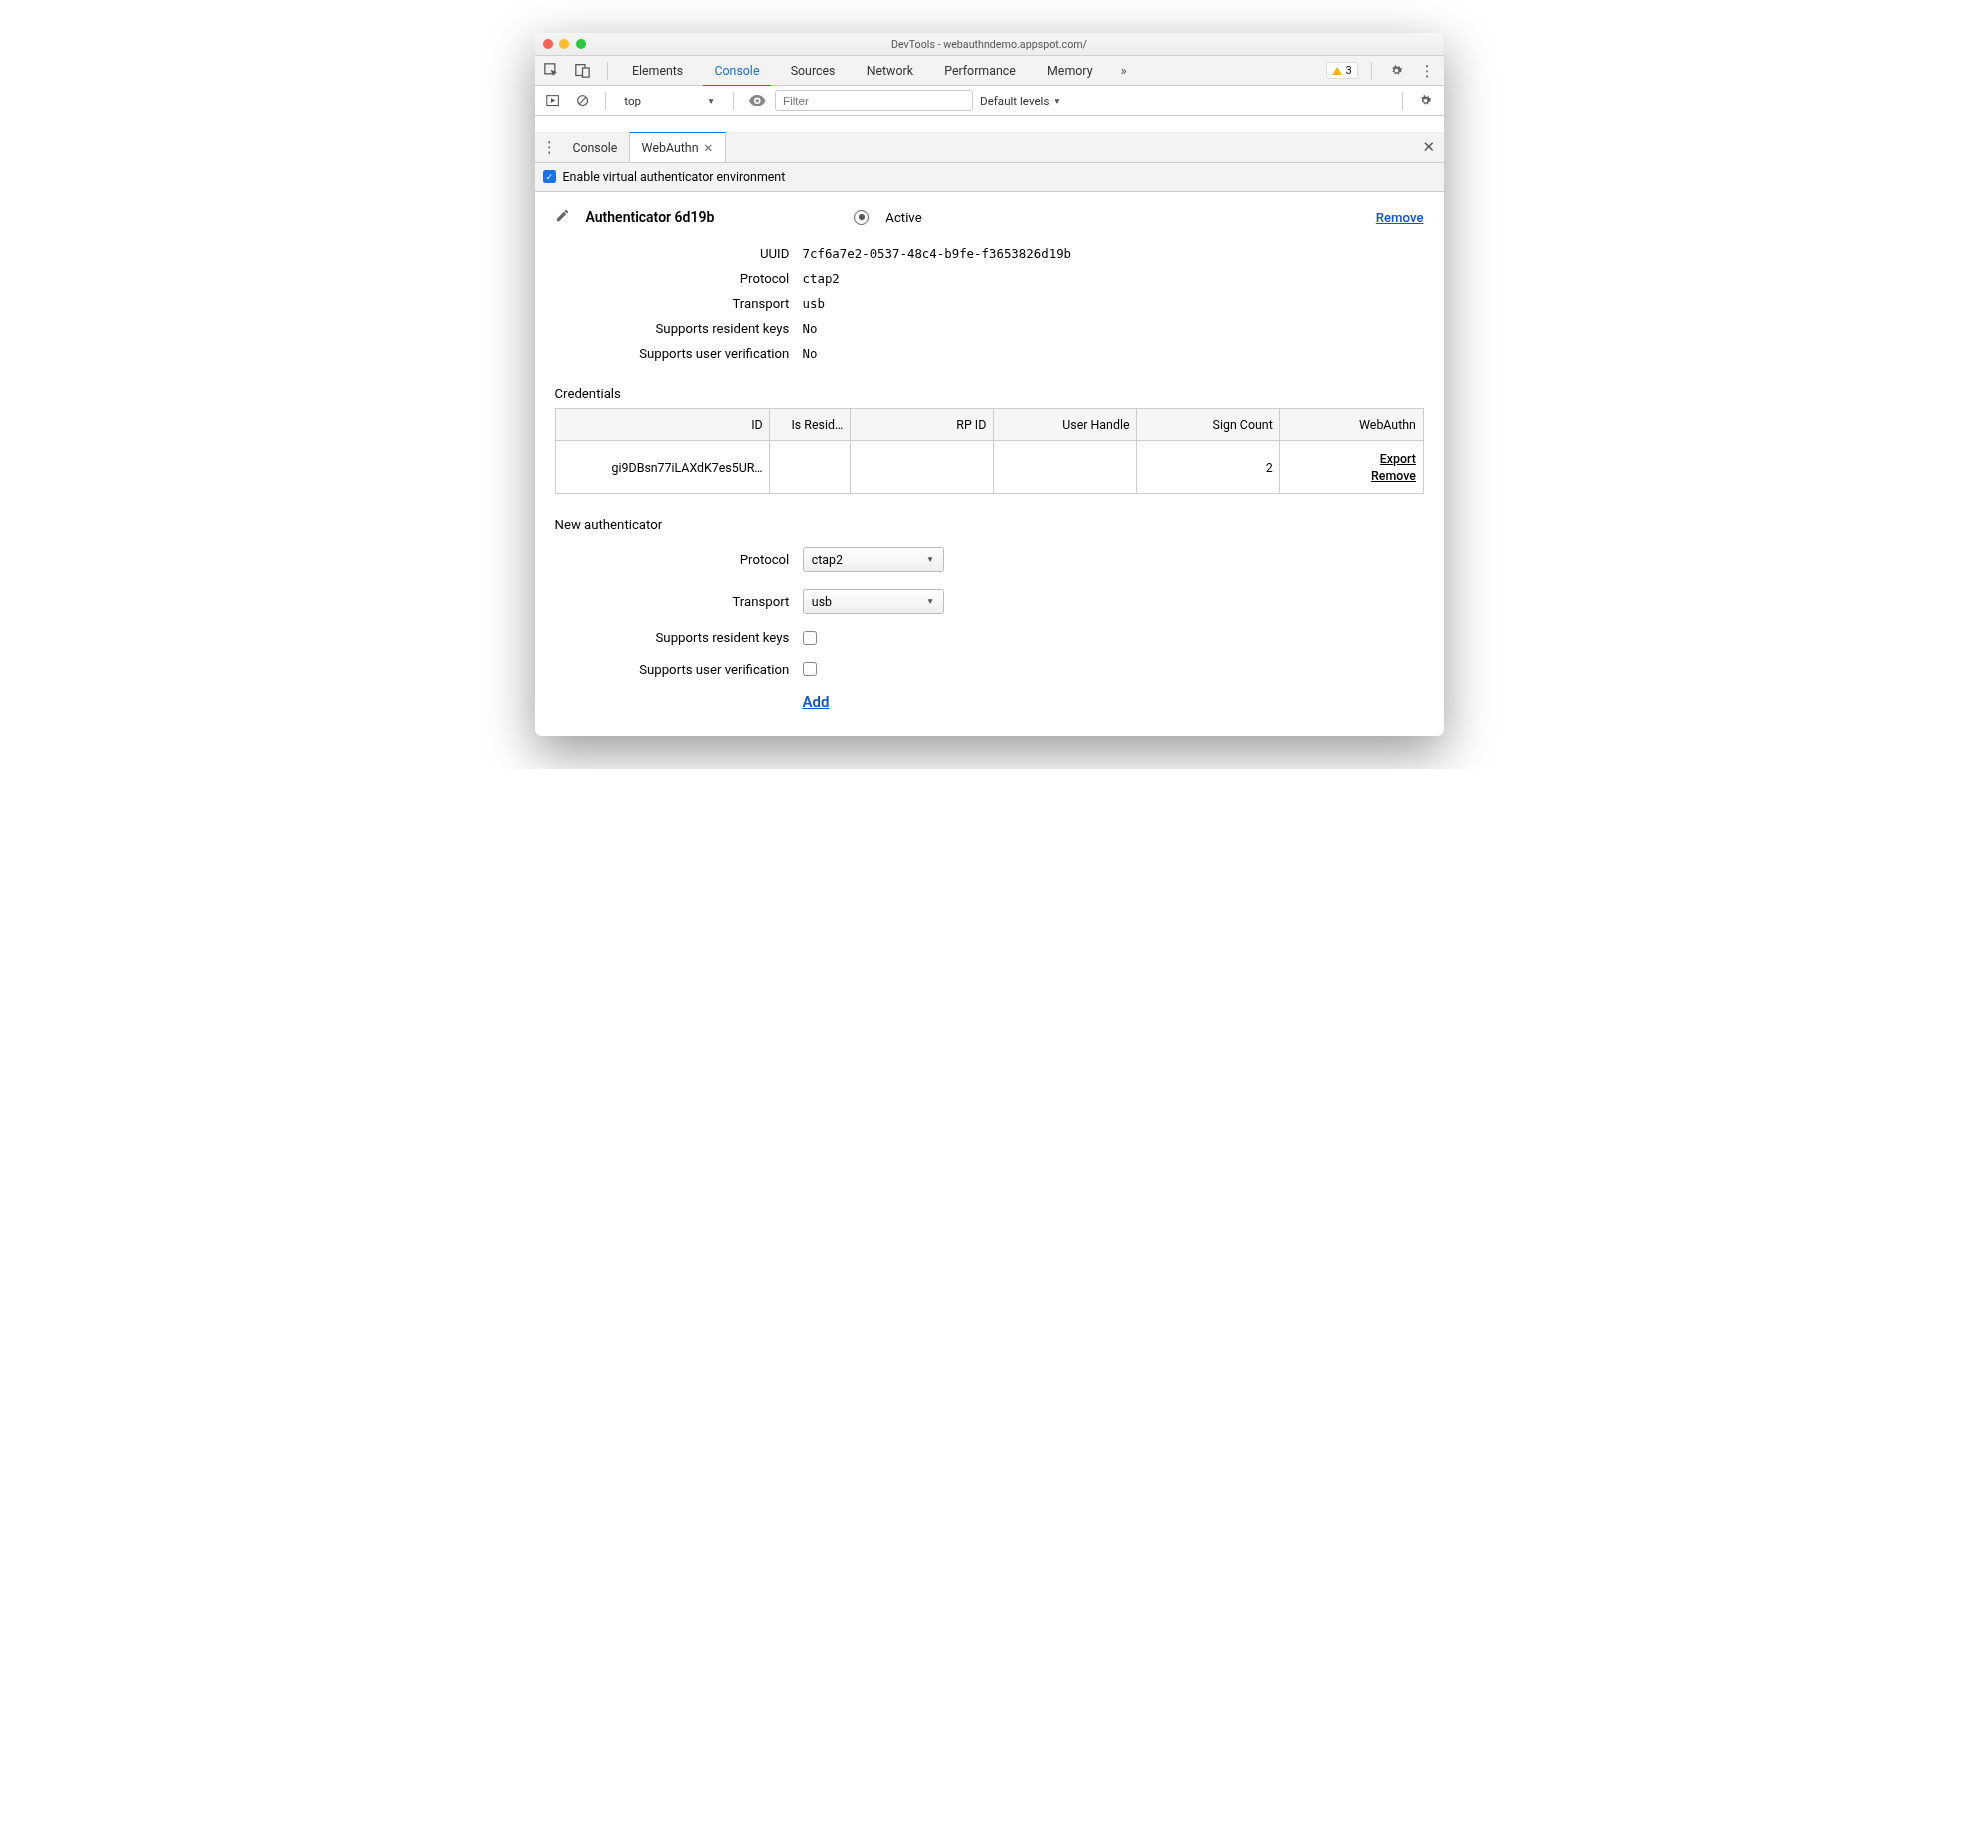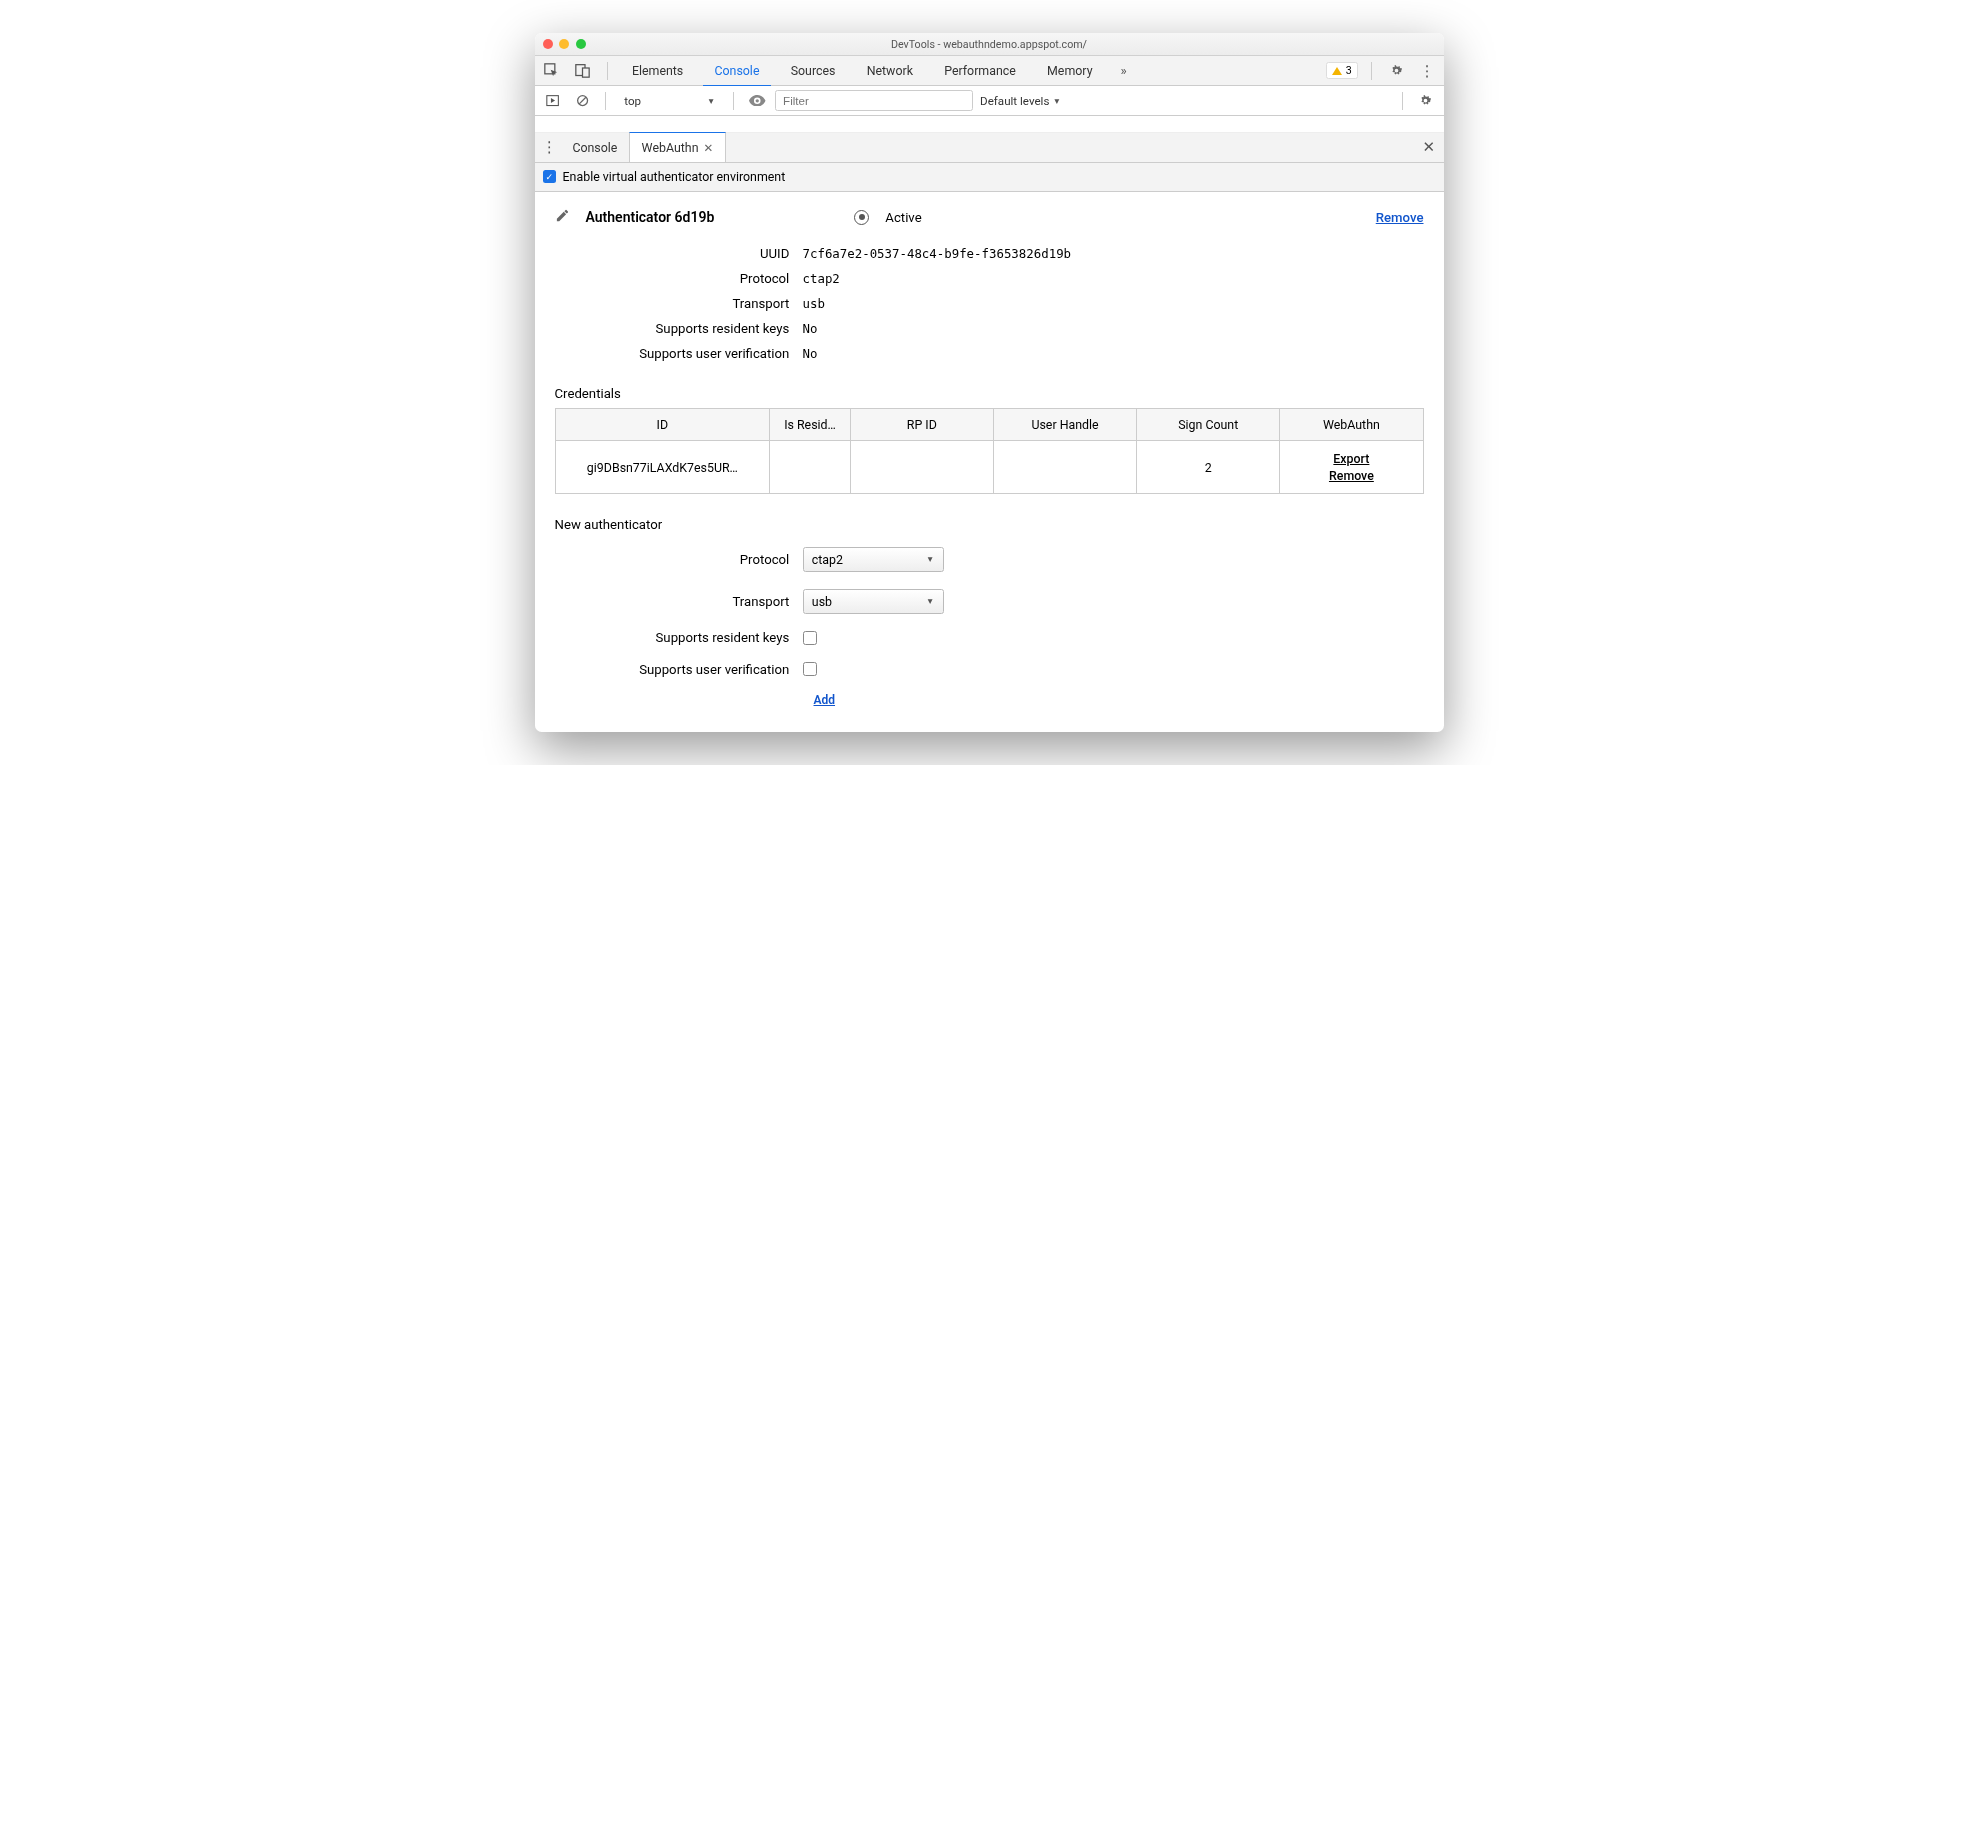--- a/index.html
+++ b/index.html
@@ -68,29 +68,29 @@
 .radio-outer { width:15px; height:15px; border:1.7px solid #555; border-radius:50%; display:flex; align-items:center; justify-content:center; margin-left:124px;}
 .radio-inner { width:6.6px; height:6.6px; background:#555; border-radius:50%; }
 .active-label { font-size:13.2px; }
 .remove-link { margin-left:auto; color:#1155cc; text-decoration:underline; font-size:13.2px; cursor:pointer; font-weight:500;}
 .details { margin-bottom:20px; }
 .detail-row { display:flex; padding:5px 0; }
 .detail-label { width:248px; text-align:right; padding-right:13.2px; font-size:13.2px; }
 .detail-value { font-family: ui-monospace, Menlo, monospace; font-size:12.4px; }
 .section-title { font-weight:400; font-size:13.2px; margin:13.2px 0 6.6px; }
 .cred-table { width:100%; border-collapse:collapse; border:0.8px solid #ccc; font-size:12.4px; margin-bottom:23px;}
-.cred-table th, .cred-table td { border:0.8px solid #ccc; padding:8.3px 6.6px; text-align:center; vertical-align:middle;}
+.cred-table th, .cred-table td { border:0.8px solid #ccc; padding:8.3px 6.6px; text-align:right; vertical-align:middle;}
 .cred-table th { background:#f6f6f6; font-weight:400; }
 .actions-cell { text-align:right; }
 .actions-cell a { display:block; color:#000; text-decoration:underline; cursor:pointer; margin:1.7px 0; font-weight:500;}
 .form-row { display:flex; align-items:center; padding:8.3px 0; }
 .form-label { width:248px; text-align:right; padding-right:13.2px; font-size:13.2px; }
 .sel { border:0.8px solid #bbb; background:linear-gradient(#fff,#eee); width:141px; height:25px; display:flex; align-items:center; justify-content:space-between; padding:0 8.3px; font-size:12.4px; border-radius:2.5px; cursor:pointer;}
 .empty-cb { width:14px; height:14px; border:0.8px solid #888; border-radius:2.5px; background:#fff; cursor:pointer;}
-.add-link { color:#1155cc; text-decoration:underline; font-weight:600; font-size:12px; cursor:pointer;margin-left:11px; }
+.add-link { color:#1155cc; text-decoration:underline; font-weight:600; font-size:15px; cursor:pointer; }
 .chev { font-size:8.3px; color:#555;}
 .pencil{ color:#666; }
 .sep { width:0.8px; height:18px; background:#ccc; margin:0 5px; }
 .col-id{width:24%;} .col-res{width:9%;} .col-rp{width:16%;} .col-uh{width:16%;} .col-sc{width:16%;} .col-ac{width:16%;}
 </style>
 </head>
 <body>
 
 <div class="window">
 

